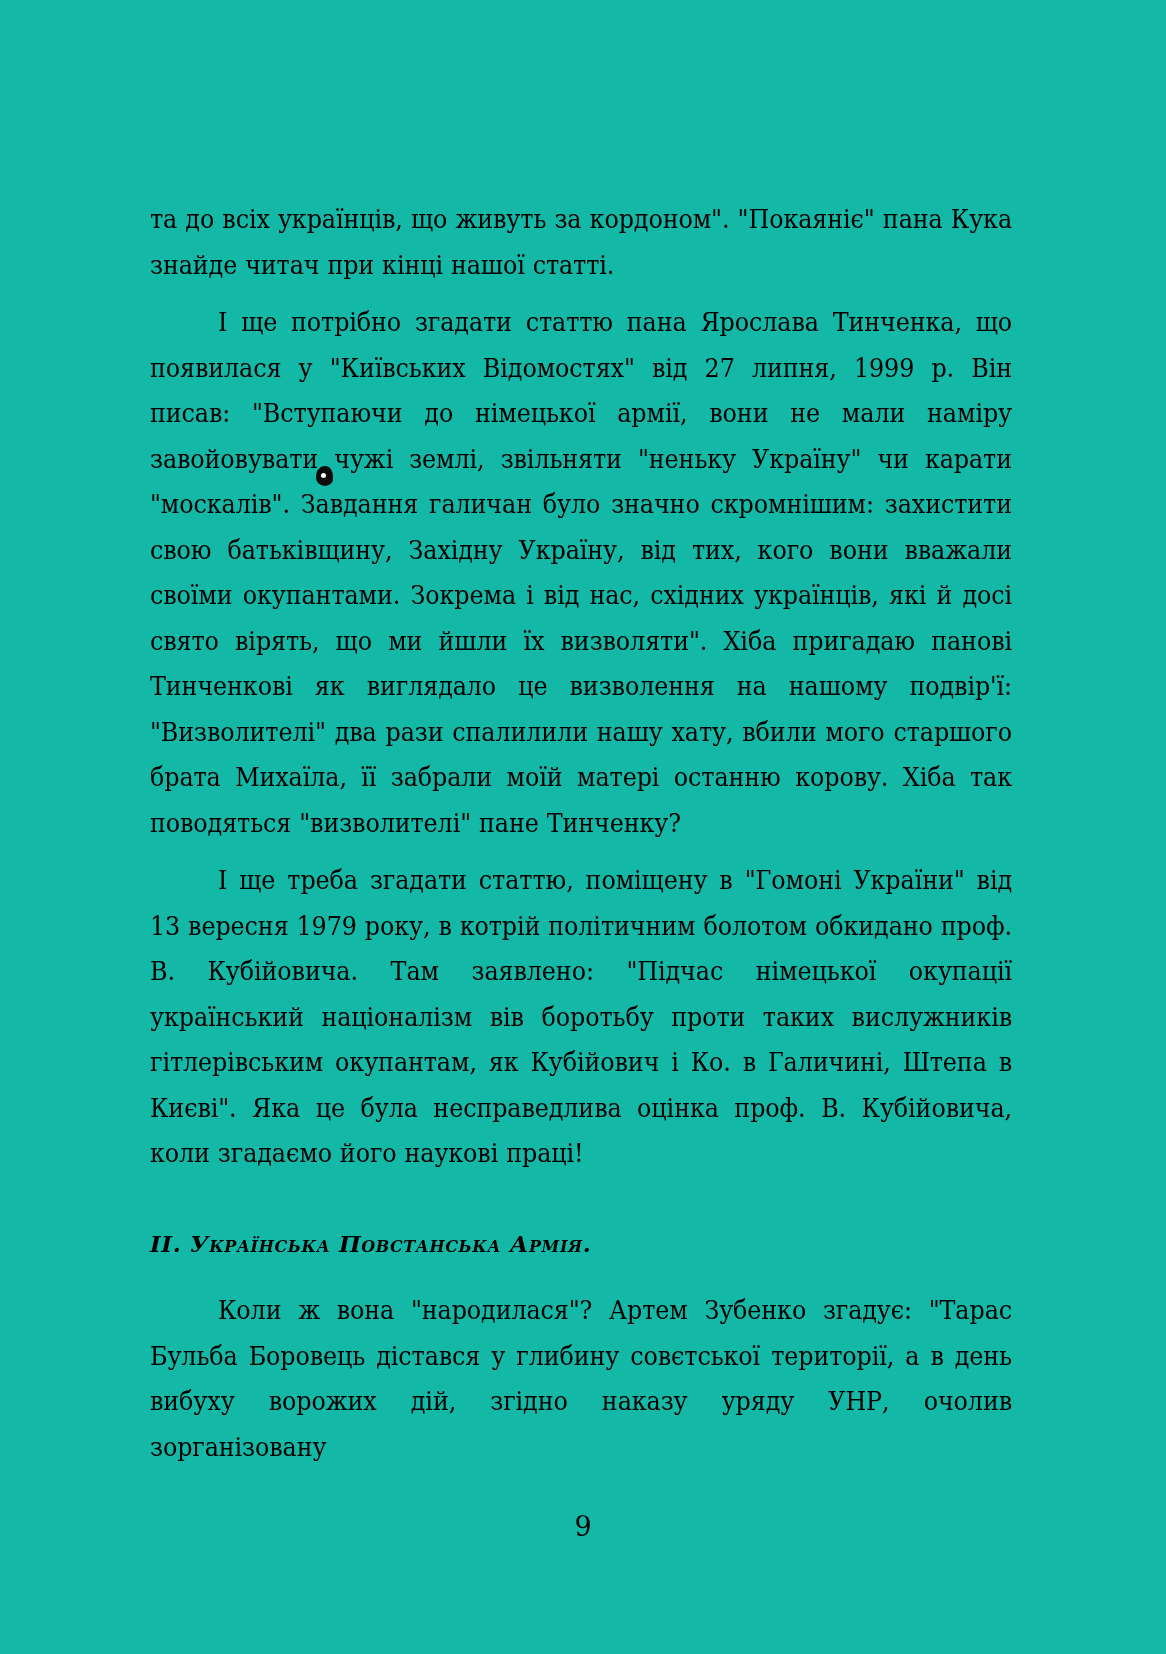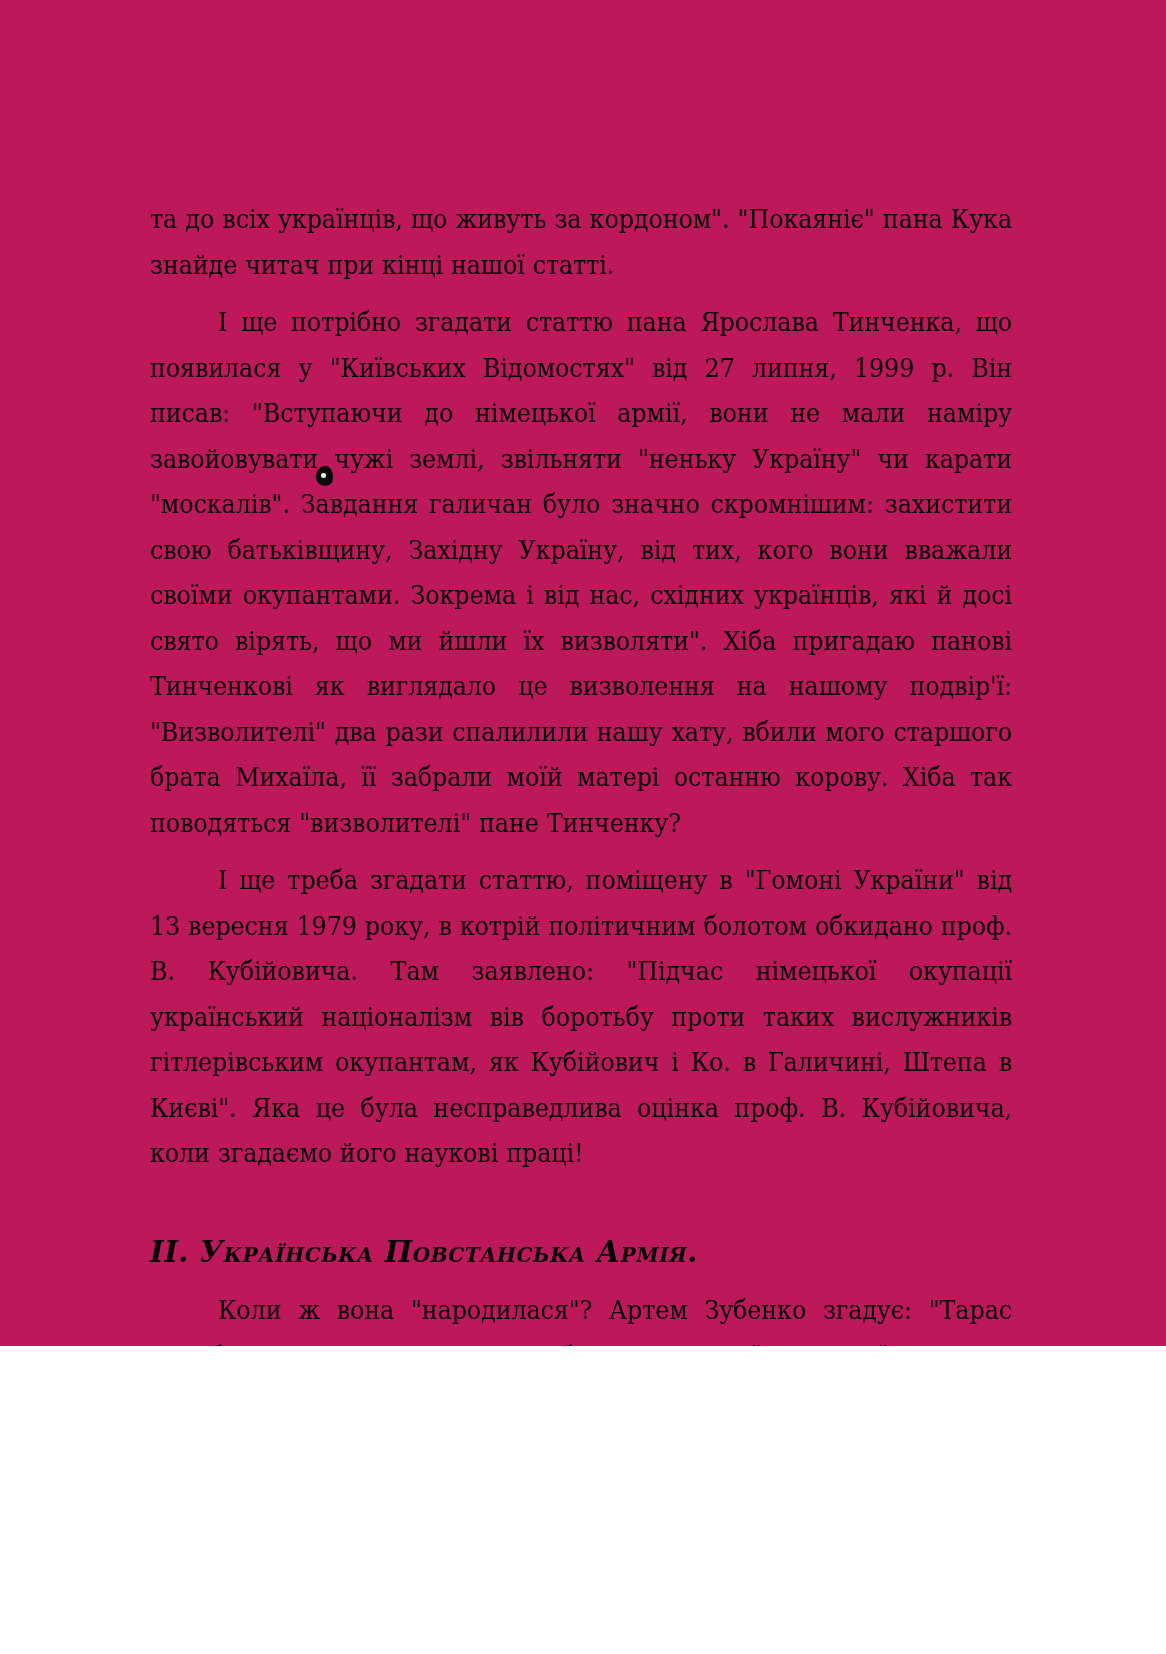--- a/index.html
+++ b/index.html
@@ -5,22 +5,22 @@
 <style>
   html, body {
     margin: 0;
     padding: 0;
     background: #ffffff;
   }
 
   .page {
     position: relative;
     width: 1166px;
-    height: 1346px;
-    background: #be185d;
+    height: 1654px;
+    background: #14b8a6;
     box-sizing: border-box;
     overflow: hidden;
     font-family: "DejaVu Serif", "Liberation Serif", serif;
   }
 
   
   .textblock {
     position: absolute;
     left: 150px;
     top: 196px;
@@ -51,21 +51,21 @@
   }
 
   
   .heading {
     position: absolute;
     left: 150px;
     top: 1211px;
     width: 862px;
     color: #000000;
     font-family: "DejaVu Serif", "Liberation Serif", serif;
-    font-size: 29px;
+    font-size: 23px;
     font-style: italic;
     font-weight: 700;
     font-variant: small-caps;
     letter-spacing: 0.6px;
     white-space: nowrap;
   }
 
   
   .tail {
     position: absolute;

